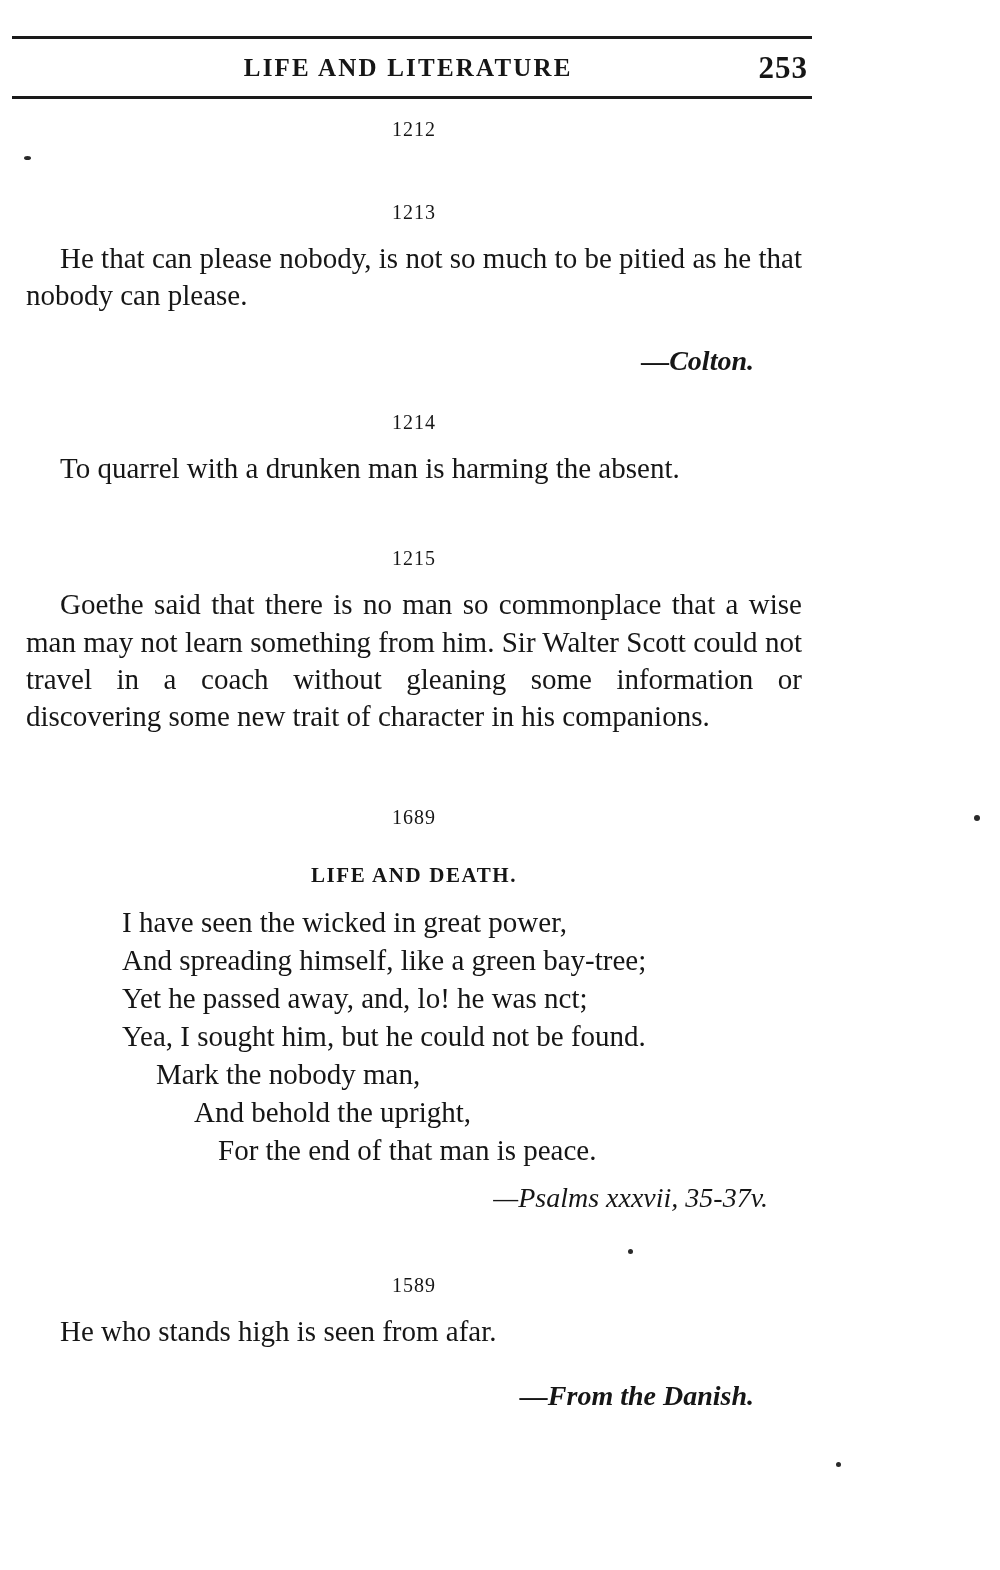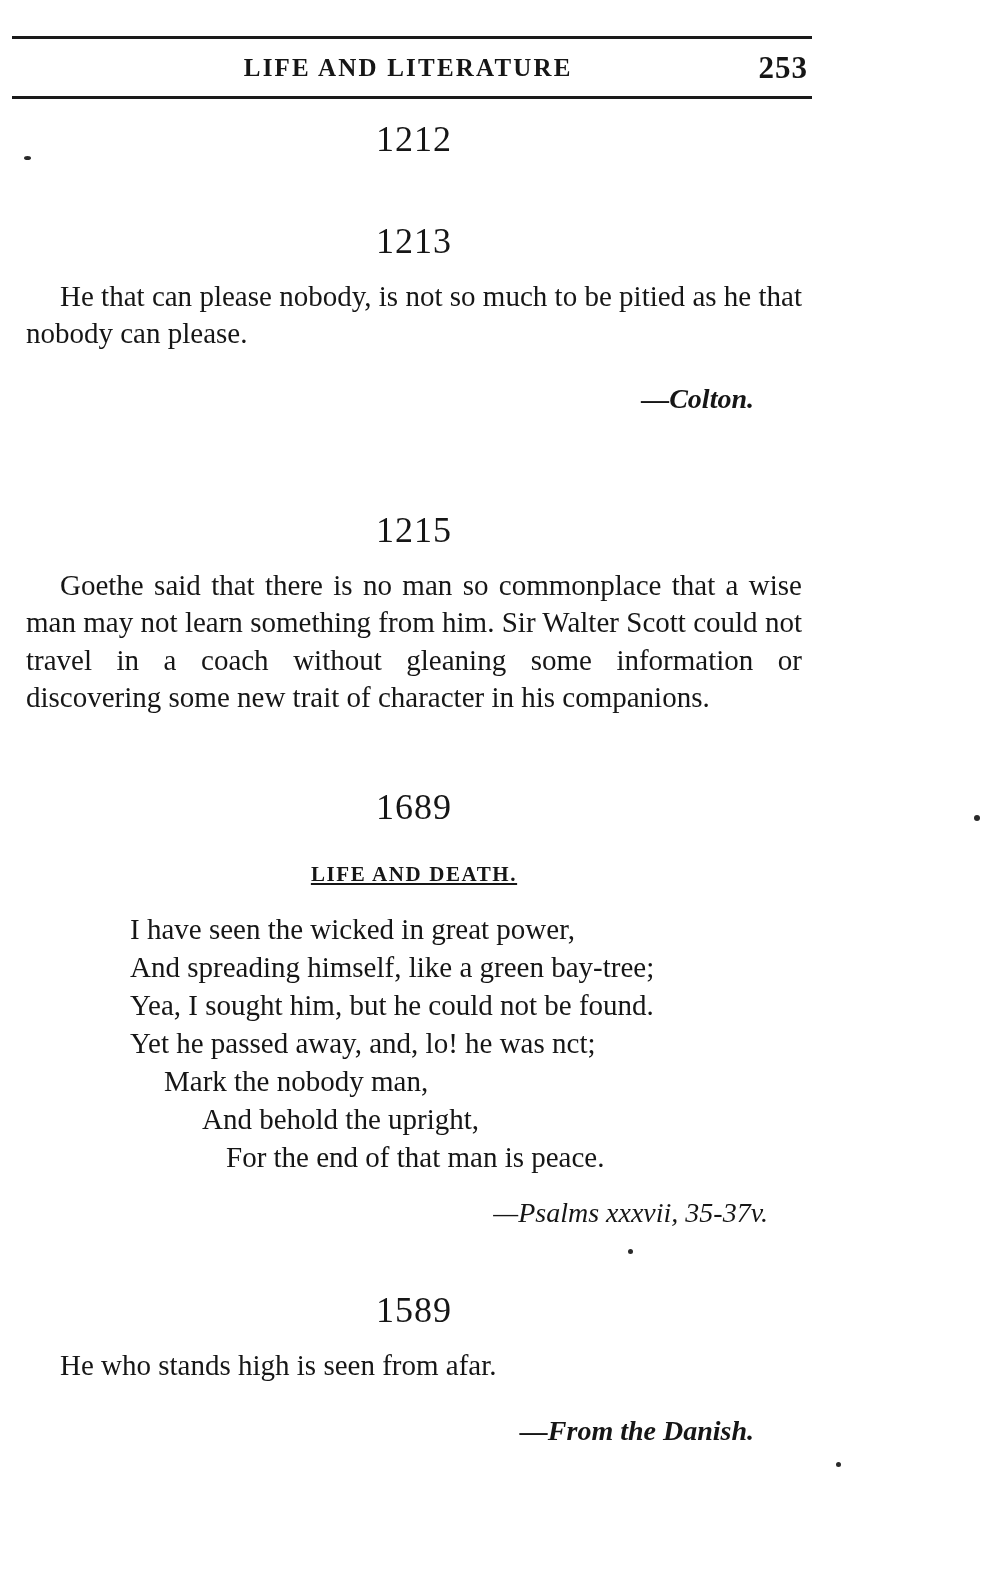--- a/index.html
+++ b/index.html
@@ -70,21 +70,21 @@
   
   .content {
     position: absolute;
     left: 26px;
     right: 26px;
     top: 118px;
   }
   .entry { margin: 0; }
   .num {
     text-align: center;
-    font-size: 36px;
+    font-size: 20px;
     letter-spacing: 1px;
     margin: 0;
   }
   .para {
     font-size: 29px;
     line-height: 1.29;
     text-align: justify;
     margin: 0;
     hyphens: none;
   }
@@ -97,26 +97,25 @@
     margin: 18px;
     padding-right: 30px;
   }
   .subhead {
     text-align: center;
     font-size: 21px;
     letter-spacing: 1.6px;
     text-transform: uppercase;
     font-weight: 600;
     margin: 0;
-    text-decoration: underline;
   }
   .verse {
     font-size: 29px;
     line-height: 1.31;
-    margin: 8px;
+    margin: 0;
     padding-left: 96px;
   }
   .verse-line { white-space: pre; }
   .v-i1 { padding-left: 34px; }
   .v-i2 { padding-left: 72px; }
   .v-i3 { padding-left: 96px; }
   .attrib-verse {
     font-size: 28px;
     font-style: italic;
     font-weight: 400;
@@ -163,20 +162,25 @@
     <div class="entry">
       <div class="num">1213</div>
       <div class="sp-c"></div>
       <p class="para indent">He that can please nobody, is not so much to be pitied as he that nobody can please.</p>
       <div class="sp-e"></div>
       <p class="attrib">—Colton.</p>
     </div>
 
     <div class="sp-c"></div>
 
+    <div class="entry">
+      <div class="num">1214</div>
+      <div class="sp-c"></div>
+      <p class="para indent">To quarrel with a drunken man is harming the absent.</p>
+    </div>
 
     <div class="sp-b"></div>
     <div class="sp-c"></div>
 
     <div class="entry">
       <div class="num">1215</div>
       <div class="sp-c"></div>
       <p class="para indent">Goethe said that there is no man so commonplace that a wise man may not learn something from him.  Sir Walter Scott could not travel in a coach without gleaning some information or discovering some new trait of character in his companions.</p>
     </div>
 
@@ -184,22 +188,22 @@
     <div class="sp-a"></div>
 
     <div class="entry">
       <div class="num">1689</div>
       <div class="sp-d"></div>
       <div class="subhead">Life and Death.</div>
       <div class="sp-c"></div>
       <div class="verse">
         <div class="verse-line">I have seen the wicked in great power,</div>
         <div class="verse-line">And spreading himself, like a green bay-tree;</div>
+        <div class="verse-line">Yet he passed away, and, lo! he was nct;</div>
         <div class="verse-line">Yea, I sought him, but he could not be found.</div>
-        <div class="verse-line">Yet he passed away, and, lo! he was nct;</div>
         <div class="verse-line v-i1">Mark the nobody man,</div>
         <div class="verse-line v-i2">And behold the upright,</div>
         <div class="verse-line v-i3">For the end of that man is peace.</div>
       </div>
       <div class="sp-e"></div>
       <p class="attrib-verse">—Psalms xxxvii, 35-37v.</p>
     </div>
 
     <div class="sp-b"></div>
     <div class="sp-c"></div>

